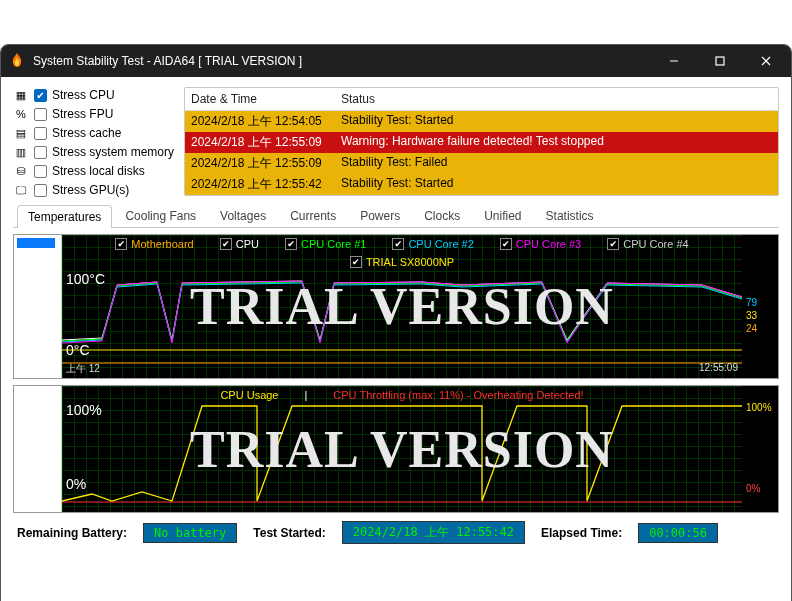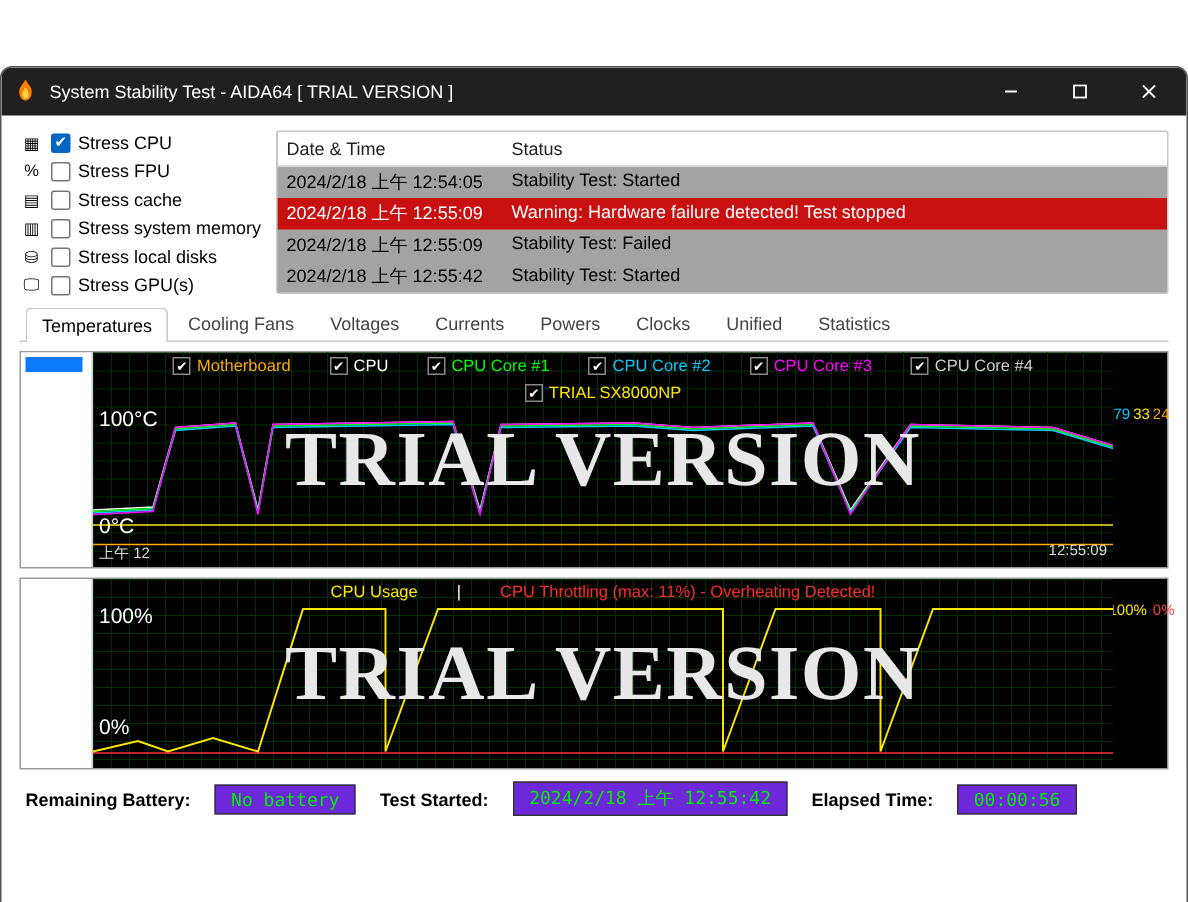--- a/index.html
+++ b/index.html
@@ -9,21 +9,21 @@
   .titlebar .flame { width:16px; height:16px; margin-right:8px; display:inline-flex;}
   .titlebar .title { flex:1; }
   .titlebar .winbtn { width:46px; height:32px; display:flex; align-items:center; justify-content:center; color:#fff;}
   .content { flex:1; padding:10px 12px 8px 12px; display:flex; flex-direction:column; gap:6px;}
   .toprow { display:flex; gap:10px; align-items:flex-start;}
   .stresslist { display:flex; flex-direction:column; gap:3px; font-size:12px;}
   .stressitem { display:flex; align-items:center; gap:5px;}
   .stressitem .icon { width:16px; height:16px; display:inline-flex; align-items:center; justify-content:center; font-size:11px;}
   .cbx { width:13px; height:13px; border:1px solid #767676; border-radius:2px; display:inline-flex; align-items:center; justify-content:center; background:#fff;}
   .cbx.checked { background:#0067c0; border-color:#0067c0; color:#fff; font-size:10px;}
-  .logpanel { flex:1; border:1px solid #c8c8c8; border-radius:2px; font-size:12px; background:#a3a3a3; overflow:hidden;}
+  .logpanel { flex:1; border:1px solid #c8c8c8; border-radius:2px; font-size:12px; background:#eab308; overflow:hidden;}
   .logheader { display:flex; border-bottom:1px solid #d9d9d9; background:#fff;}
   .logheader div { padding:4px 6px; font-weight:400; color:#222;}
   .logheader .c1{width:150px;} .logheader .c2{flex:1;}
   .logrow { display:flex;}
   .logrow div { padding:2px 6px;}
   .logrow .c1{width:150px;} .logrow .c2{flex:1;}
   .logrow.sel { background:#c81010; color:#fff;}
   .tabs { display:flex; gap:2px; font-size:12px; color:#444; border-bottom:1px solid #c8c8c8; padding-left:4px;}
   .tab { padding:4px 10px; border:1px solid transparent; border-bottom:none; border-radius:4px 4px 0 0; cursor:default;}
   .tab.active{ background:#fff; border-color:#c8c8c8; color:#000; position:relative; top:1px;}
@@ -35,25 +35,25 @@
      linear-gradient(#003000 1px, transparent 1px),
      linear-gradient(90deg,#003000 1px, transparent 1px);
      background-size: 12px 12px;}
   .graph .legend { position:relative; display:flex; flex-wrap:wrap; gap:26px; justify-content:center; padding:3px 6px; z-index:3;}
   .lgitem { display:flex; align-items:center; gap:4px;}
   .lgitem .mini{width:12px;height:12px;border:1px solid #888;background:#000;display:inline-flex;align-items:center;justify-content:center;color:#fff;font-size:9px;}
   .lgitem .mini.checked::after{content:"✔";}
   .watermark { position:absolute; inset:0; display:flex; align-items:center; justify-content:center; font-size:52px; font-weight:700; color:#e8e8e8; pointer-events:none; letter-spacing:1px; z-index:2; font-family:Georgia,serif;}
   .axis-y { position:absolute; left:4px; top:0; bottom:18px; display:flex; flex-direction:column; justify-content:space-between; color:#fff; font-size:14px; padding:36px 0 2px 0; z-index:3;}
   .axis-x { position:absolute; left:0; right:0; bottom:0; height:16px; color:#ddd; font-size:10px; display:flex; justify-content:space-between; padding:0 4px; z-index:3;}
-  .rvals{ background:#000; color:#fff; font-size:10px; display:flex; flex-direction:row; align-items:flex-start; justify-content:center; gap:2px; padding:36px 2px 18px 4px;}
+  .rvals{ background:#000; color:#fff; font-size:10px; display:flex; flex-direction:column; align-items:flex-start; justify-content:center; gap:2px; padding:36px 2px 18px 4px;}
   .rvals.cpu{padding-top:16px;}
   .statusbar { display:flex; align-items:center; gap:16px; font-size:12px; padding:2px 4px;}
   .statusbar b{font-weight:700;}
-  .lcd { background:#6d28d9; color:#0e0; font-family:"Consolas",monospace; padding:2px 10px; border:1px solid #333; font-size:12px;}
+  .lcd { background:#0369a1; color:#0e0; font-family:"Consolas",monospace; padding:2px 10px; border:1px solid #333; font-size:12px;}
   .buttons { display:flex; gap:8px; padding:6px 4px 2px 4px;}
   .btn { min-width:72px; height:24px; border:1px solid #c0c0c0; background:#fdfdfd; border-radius:3px; font-size:12px; display:flex; align-items:center; justify-content:center; cursor:default;}
   .btn.blue{ border-color:#005fb8; background:#eaf3fb;}
   .btn.disabled{ color:#9a9a9a; border-color:#d8d8d8;}
   .spacer{flex:1;}
   .poly{position:absolute;inset:0;z-index:1;pointer-events:none;}
   .redtxt{color:#ff2a2a;}
   .yeltxt{color:#ffe600;}
   .wht{color:#fff;}
   .red{color:#ff4040;}

